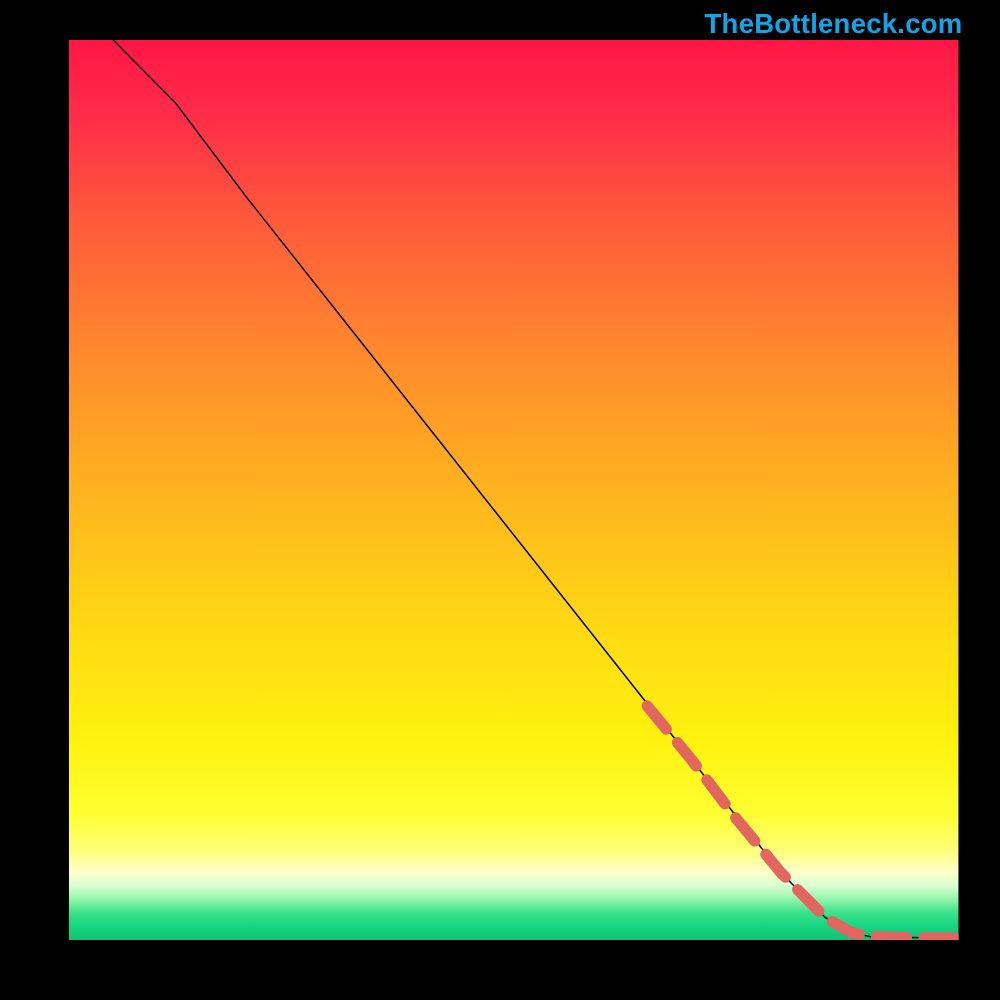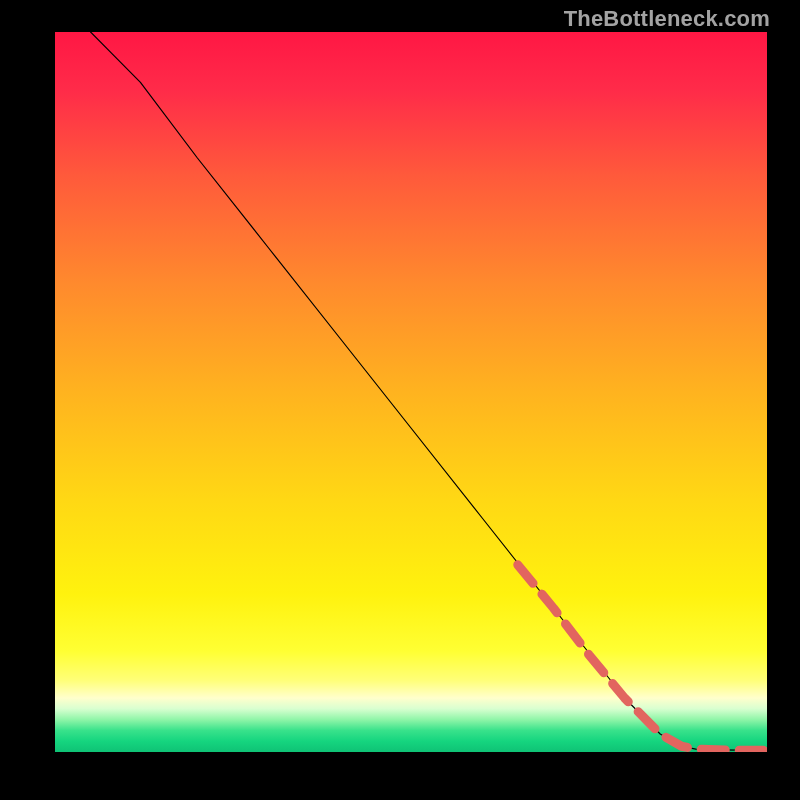--- a/index.html
+++ b/index.html
@@ -31,21 +31,21 @@
   svg.curve {
     position: absolute;
     left: 0; top: 0; width: 100%; height: 100%;
   }
   .watermark {
     position: absolute;
     top: 6px;
     right: 30px;
     font-size: 22px;
     font-weight: 600;
-    color: #a3a3a3;
+    color: #0ea5e9;
     letter-spacing: 0.2px;
   }
 </style>
 </head>
 <body>
 
 <div class="stage">
 
   <div class="watermark">TheBottleneck.com</div>
 

